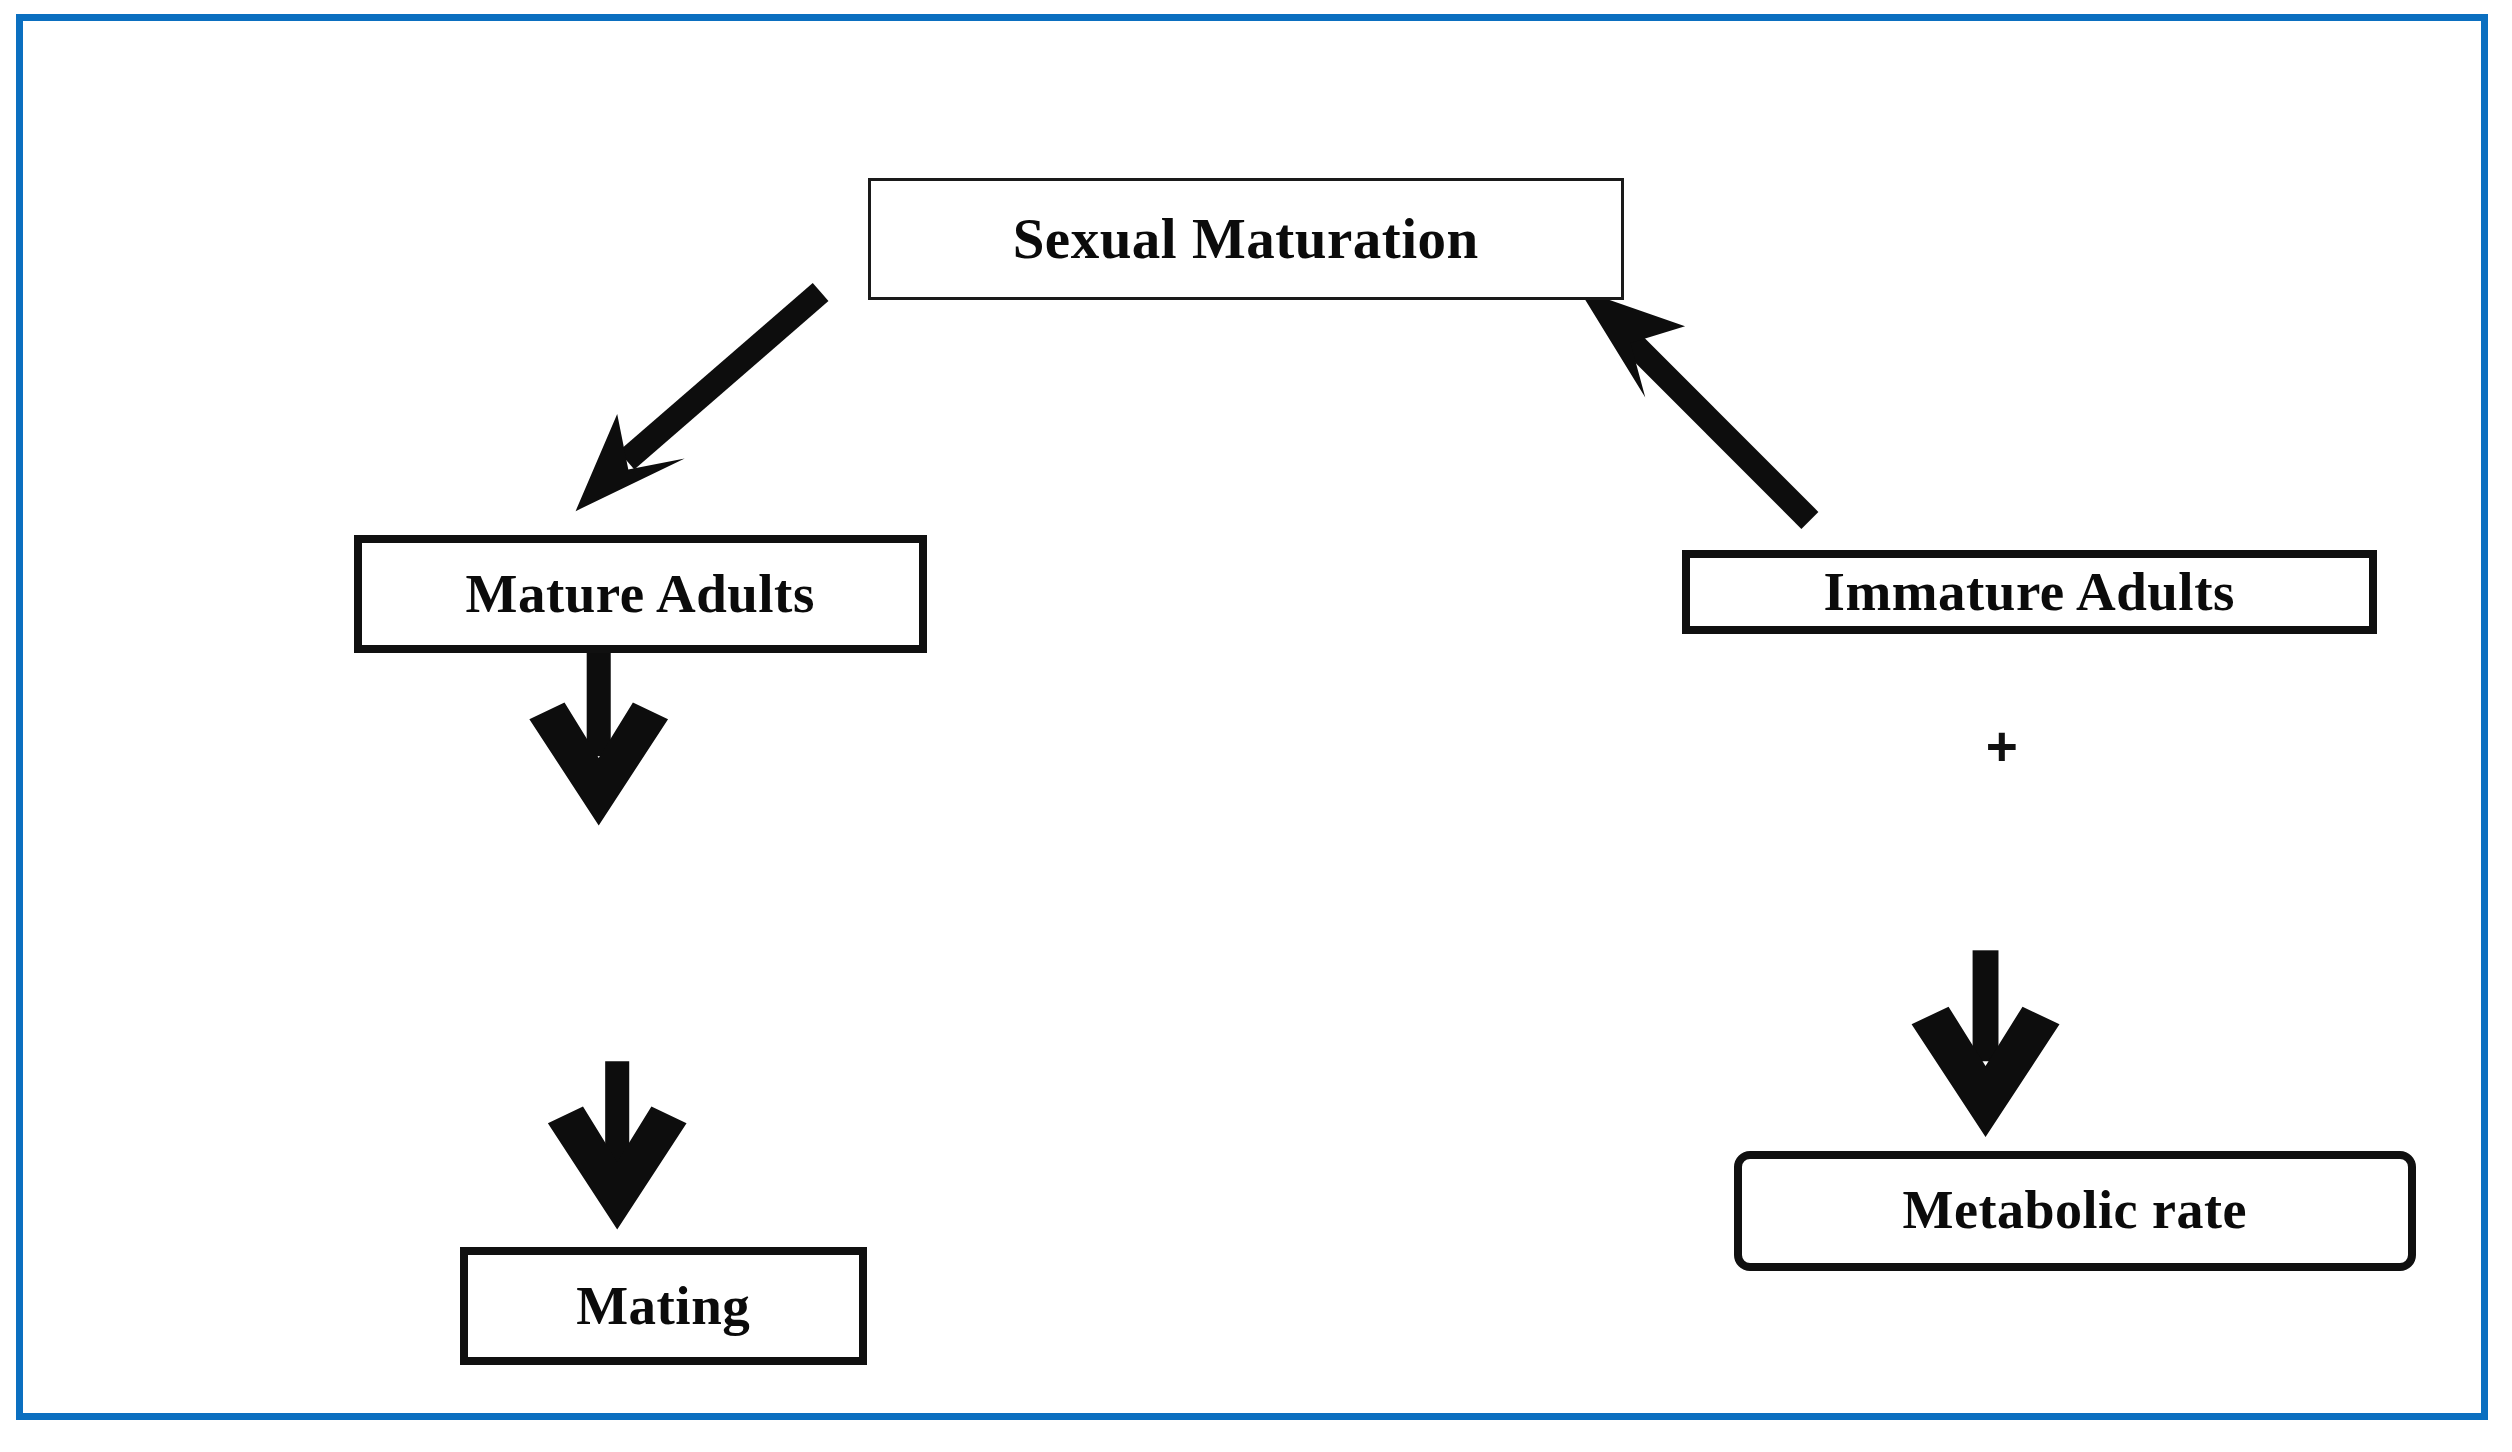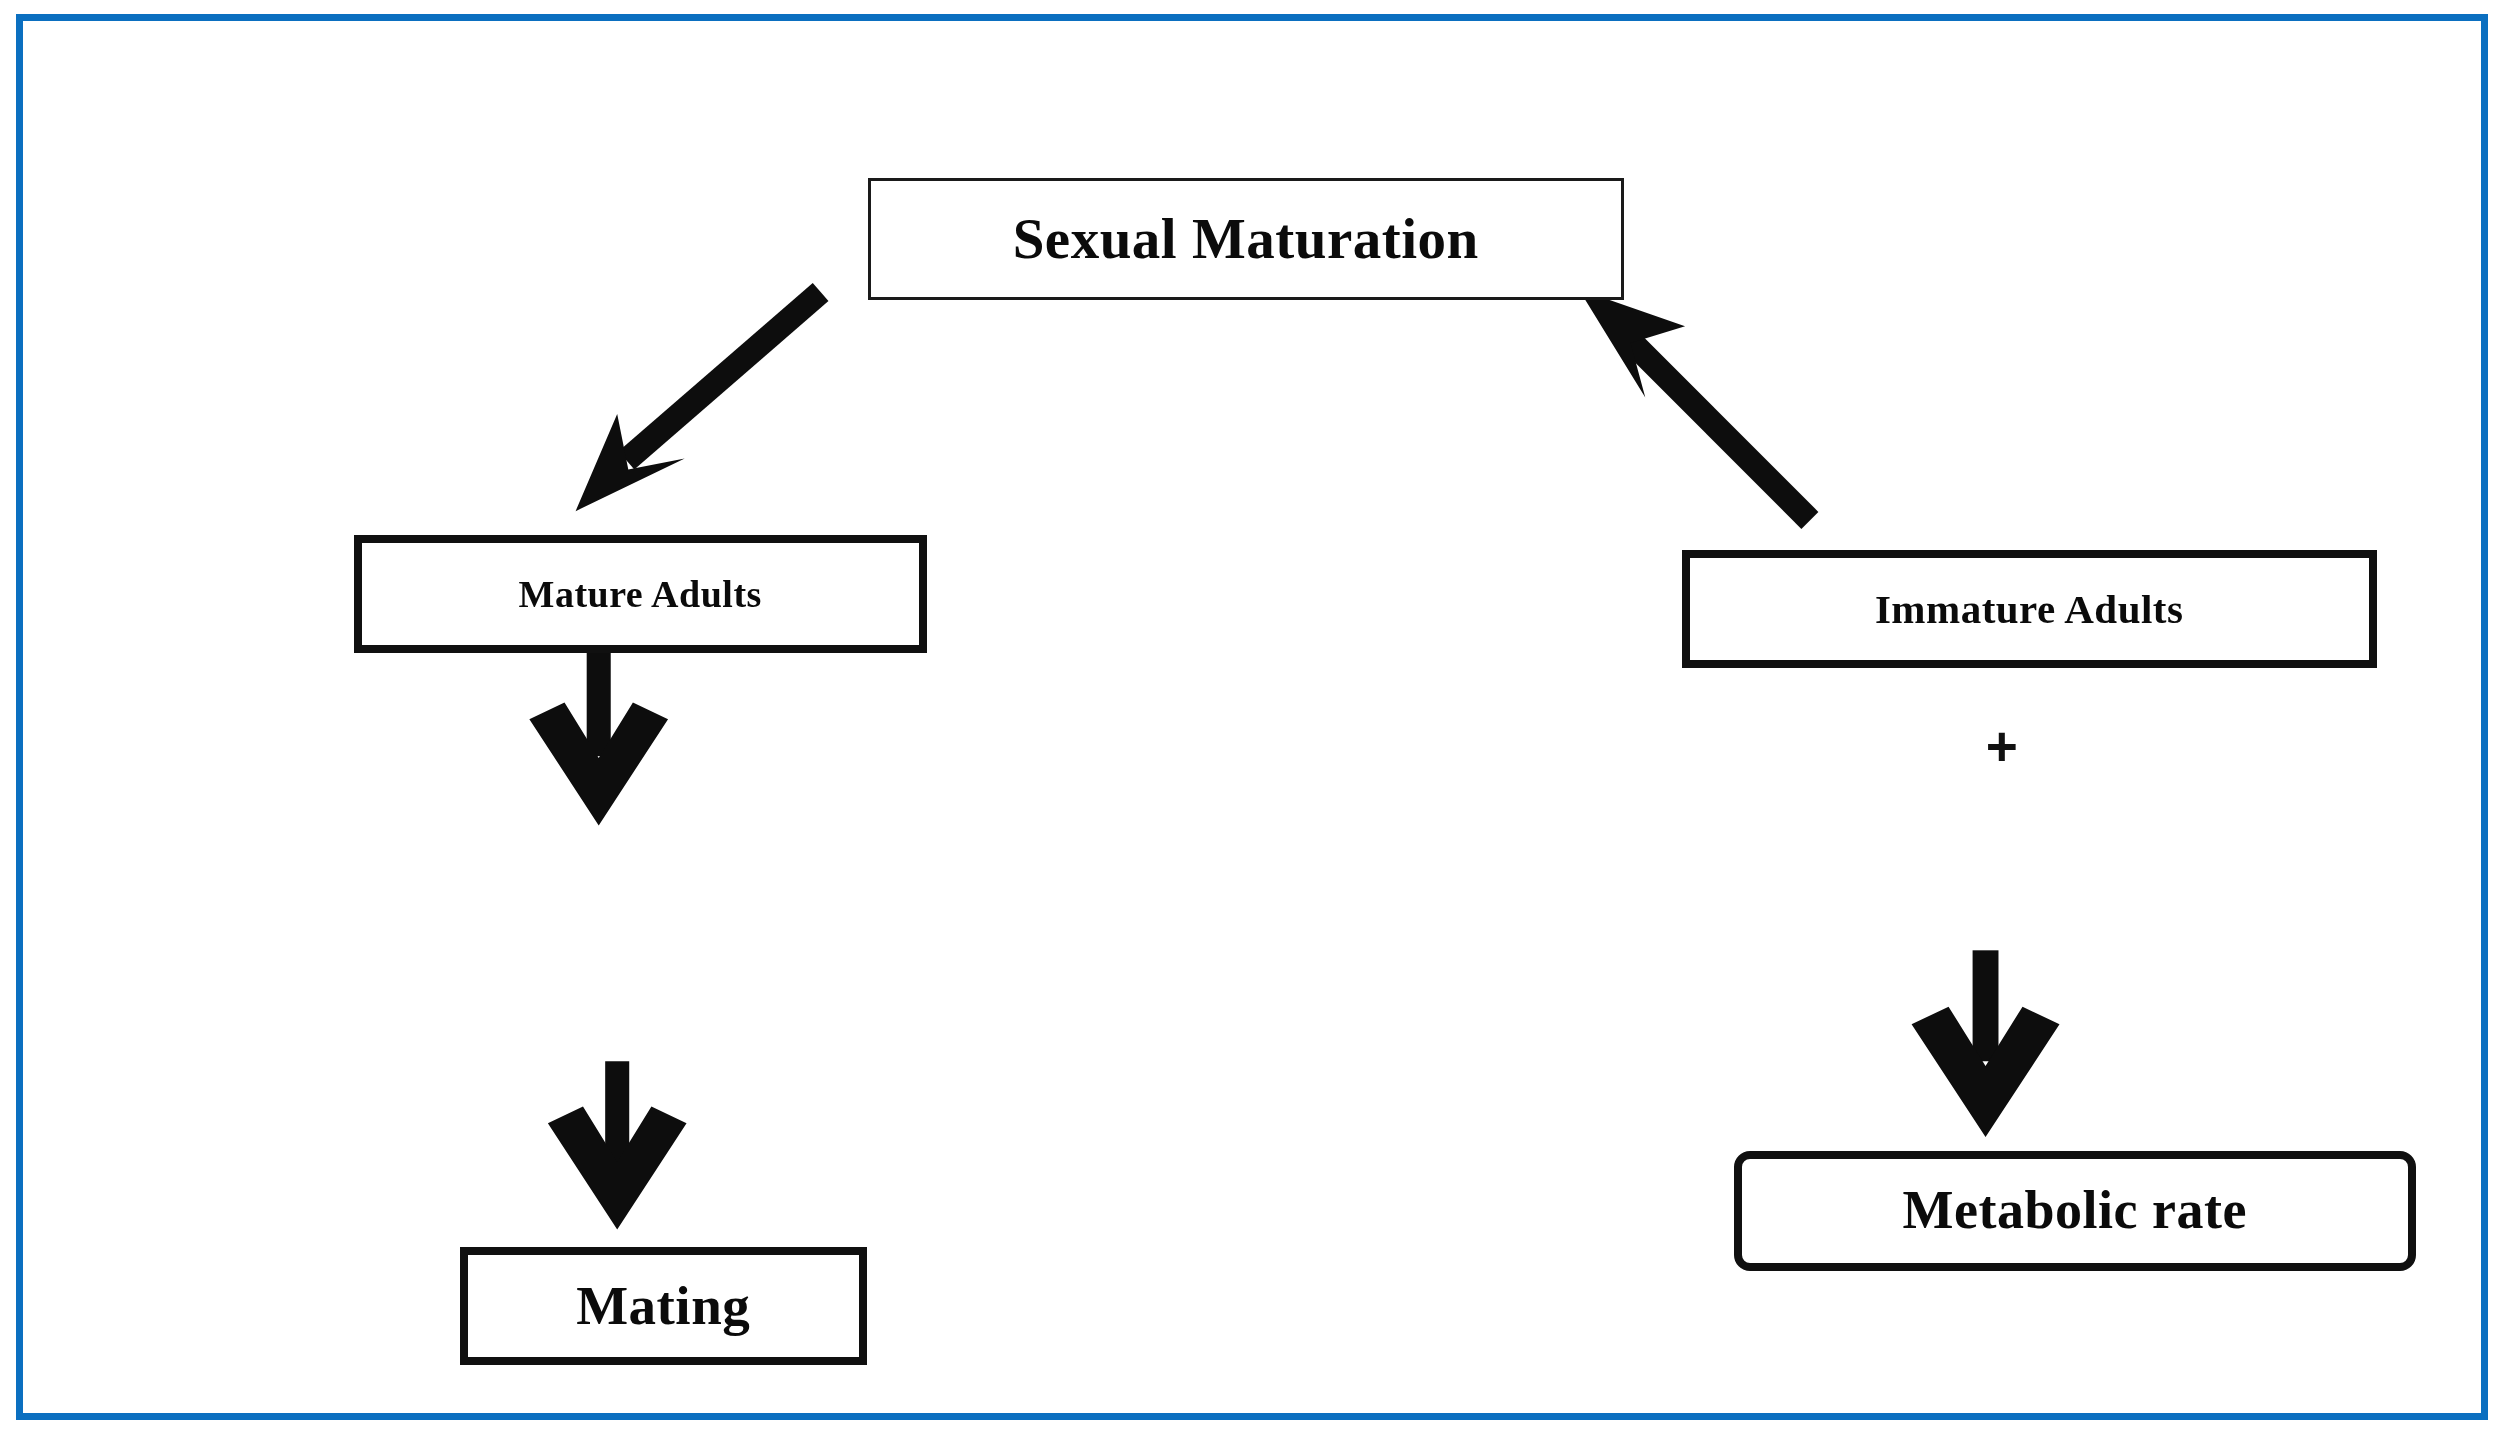--- a/index.html
+++ b/index.html
@@ -52,37 +52,37 @@
   .node.left  .label { text-align: left; }
 
   
   #node-sexual-maturation {
     left: 845px; top: 157px; width: 756px; height: 122px;
     font-size: 57px;
     padding: 0 24px;
   }
   #node-mature-adults {
     left: 331px; top: 514px; width: 573px; height: 118px;
-    font-size: 38px;
+    font-size: 55px;
     padding: 0 20.3px;
   }
   #node-courtship {
     left: 129px; top: 819px; width: 971px; height: 231px;
     font-size: 54px;
     padding: 0 24px;
   }
   #node-mating {
     left: 405px; top: 1226px; width: 407px; height: 118px;
     font-size: 55px;
     padding: 0 24px;
     margin-left: 32px;
   }
   #node-immature-adults {
-    left: 1659px; top: 529px; width: 695px; height: 118px;
-    font-size: 41px;
+    left: 1659px; top: 529px; width: 695px; height: 84px;
+    font-size: 55px;
     padding: 0 15px;
   }
   #node-metabolic-rate {
     left: 1711px; top: 1130px; width: 682px; height: 120px;
     font-size: 54px;
     padding: 0 22px;
     border-radius: 16px;
   }
 
   

